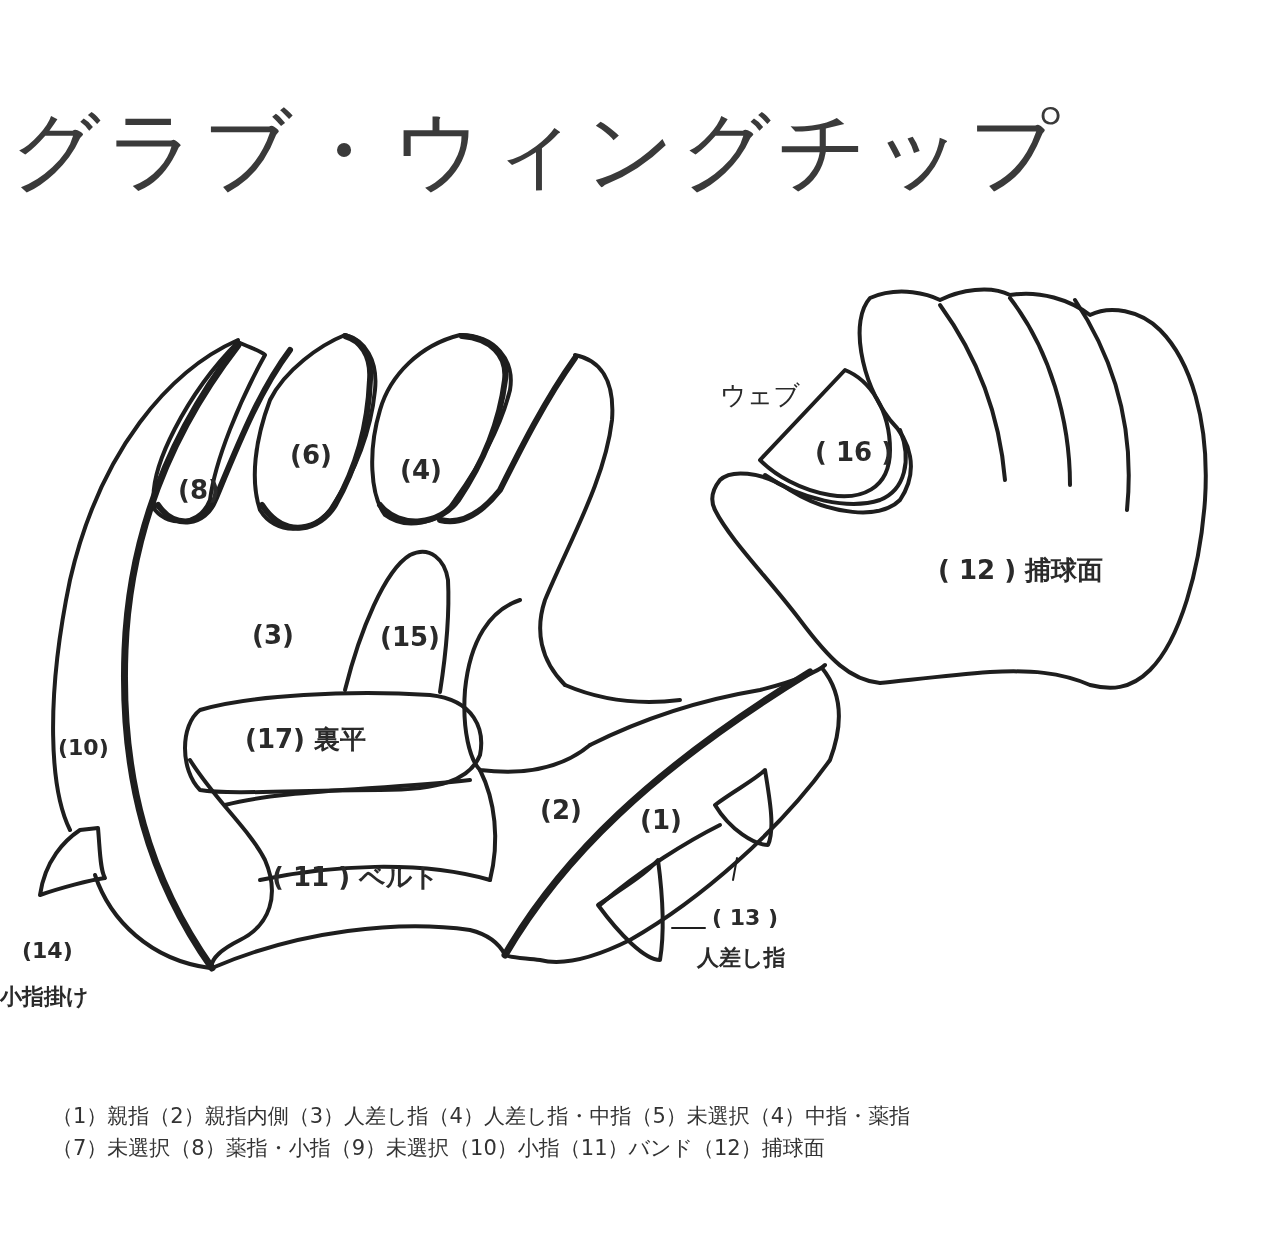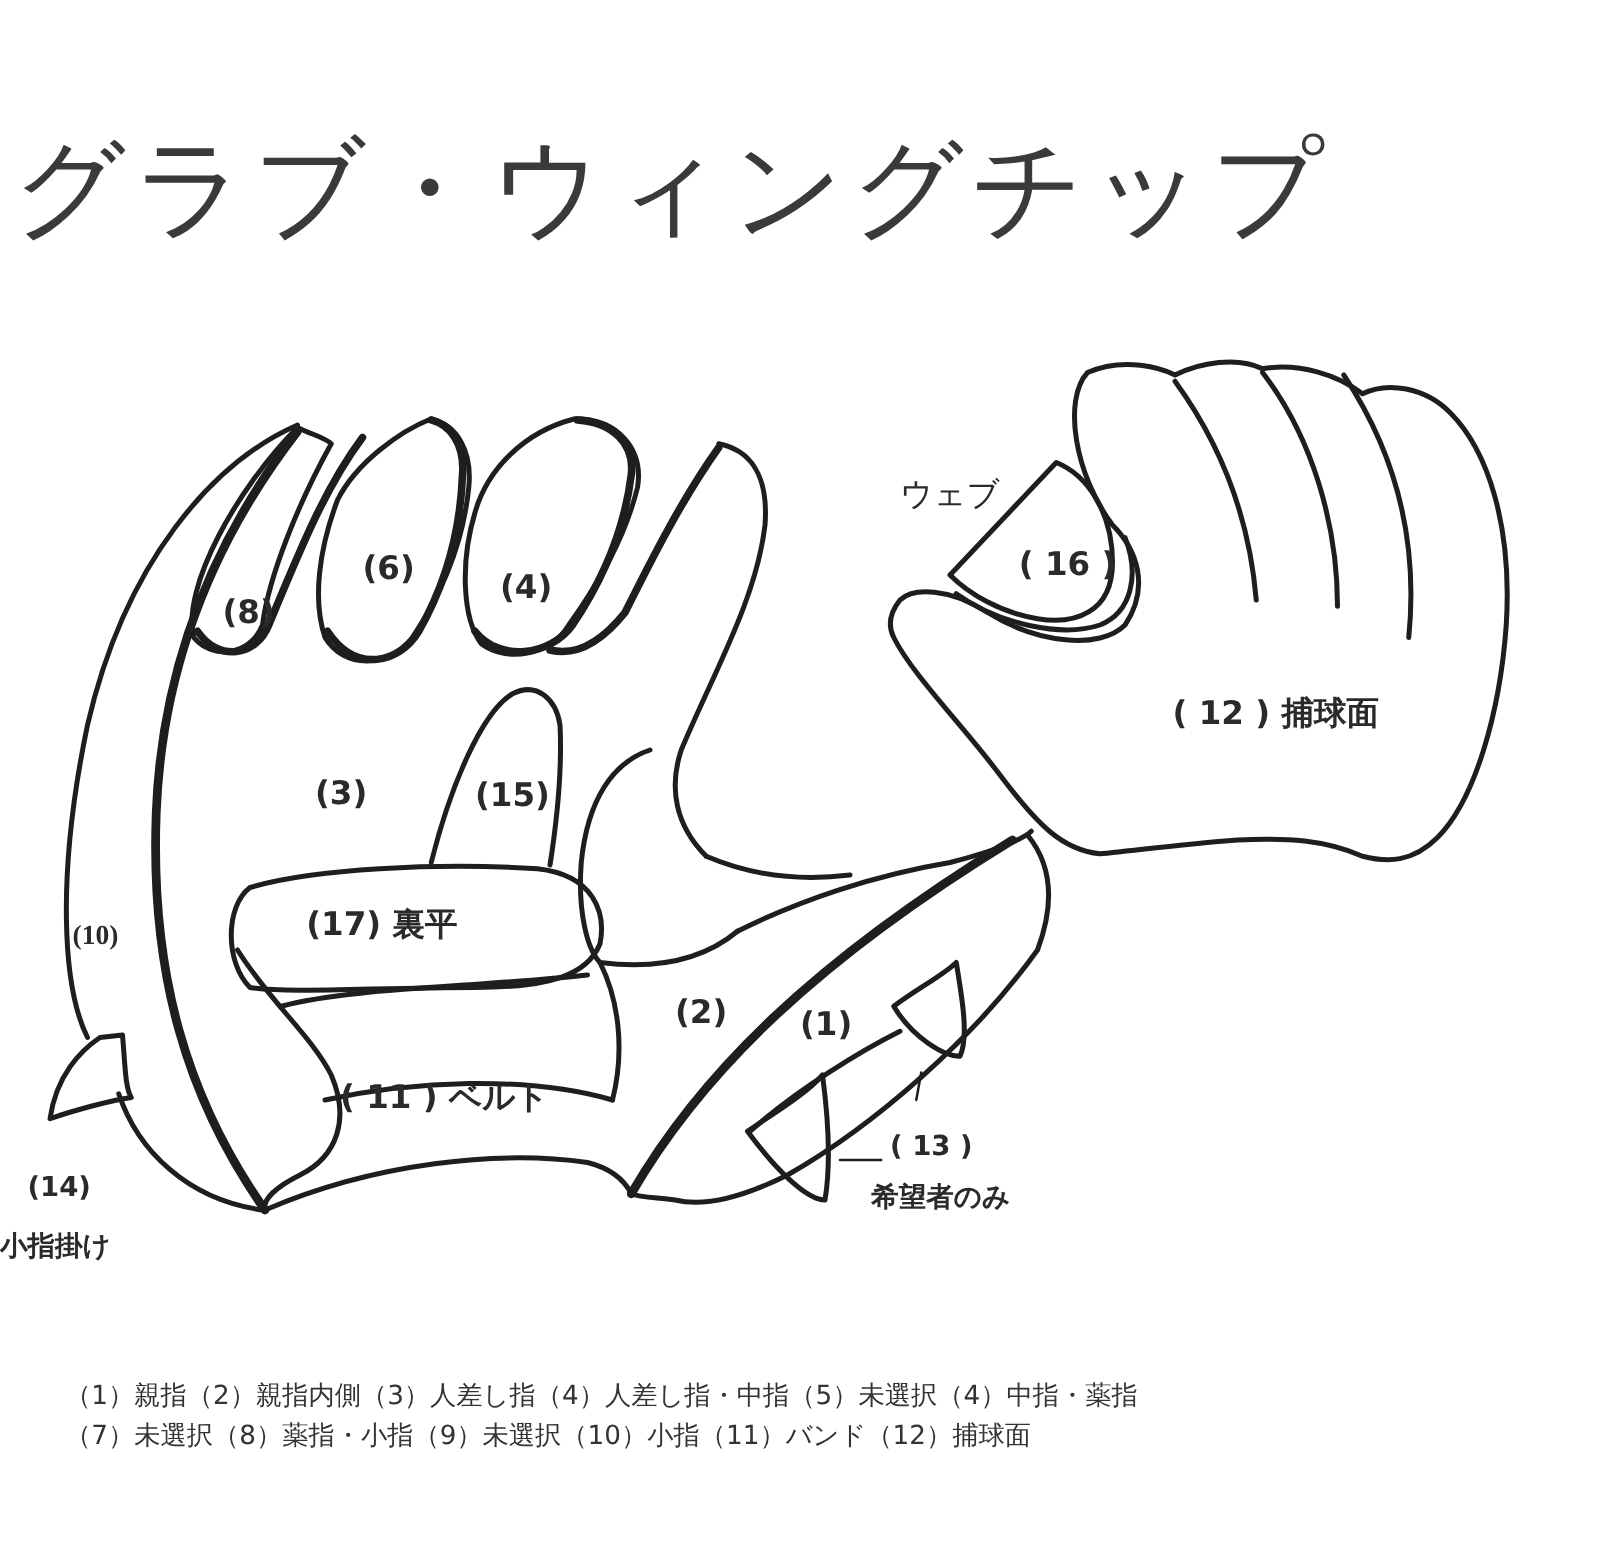--- a/index.html
+++ b/index.html
@@ -85,26 +85,26 @@
     <path d="M1075,300 C1115,360 1135,430 1127,510"></path>
   </g>
 </svg>
 
 <div class="lbl md" style="left:178px; top:475px;">(8)</div>
 <div class="lbl md" style="left:290px; top:440px;">(6)</div>
 <div class="lbl md" style="left:400px; top:455px;">(4)</div>
 <div class="lbl md" style="left:252px; top:620px;">(3)</div>
 <div class="lbl md" style="left:380px; top:622px;">(15)</div>
 <div class="lbl md" style="left:245px; top:722px;">(17) 裏平</div>
-<div class="lbl sm" style="left:58px; top:735px;font-family:Liberation Serif, serif;">(10)</div>
+<div class="lbl sm" style="left:58px; top:735px;">(10)</div>
 <div class="lbl md" style="left:272px; top:847px;margin-top:13px;">( 11 ) ベルト</div>
 <div class="lbl md" style="left:540px; top:795px;">(2)</div>
 <div class="lbl md" style="left:640px; top:805px;">(1)</div>
 <div class="lbl sm" style="left:712px; top:905px;">( 13 )</div>
-<div class="lbl sm" style="left:697px; top:943px;">希望者のみ</div>
+<div class="lbl sm" style="left:697px; top:943px;">人差し指</div>
 <div class="lbl sm" style="left:22px; top:938px;">(14)</div>
 <div class="lbl sm" style="left:0px; top:982px;">小指掛け</div>
 
 <div class="lbl md" style="left:720px; top:378px; font-weight:normal;">ウェブ</div>
 <div class="lbl md" style="left:793px; top:437px;margin-left:22px;">( 16 )</div>
 <div class="lbl md" style="left:938px; top:553px;">( 12 ) 捕球面</div>
 
 <div class="legend">
   <div>（1）親指（2）親指内側（3）人差し指（4）人差し指・中指（5）未選択（4）中指・薬指</div>
   <div>（7）未選択（8）薬指・小指（9）未選択（10）小指（11）バンド（12）捕球面</div>

